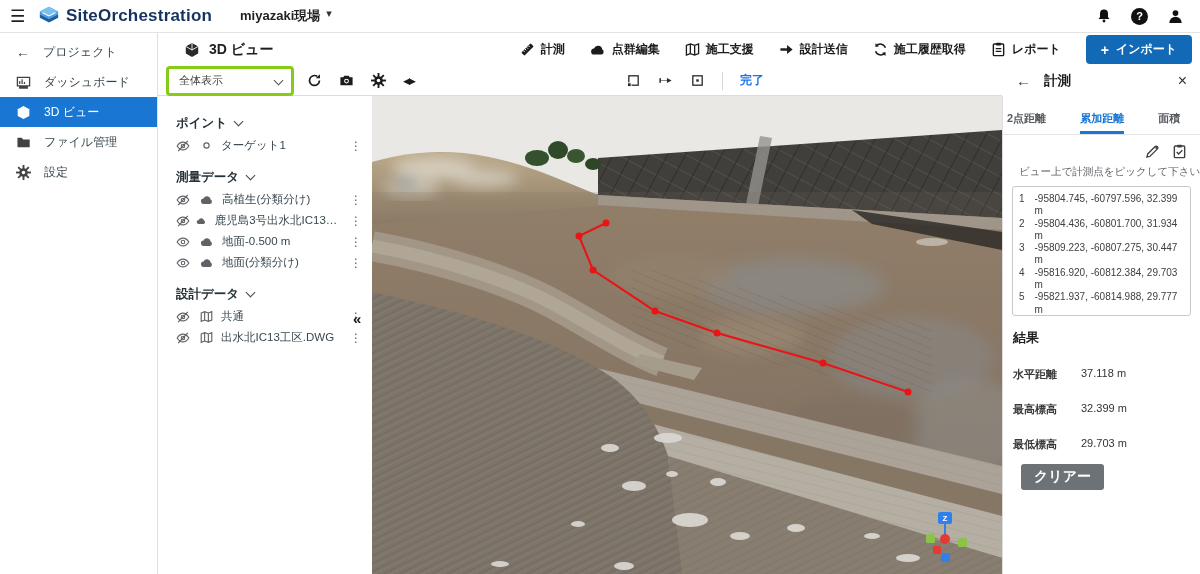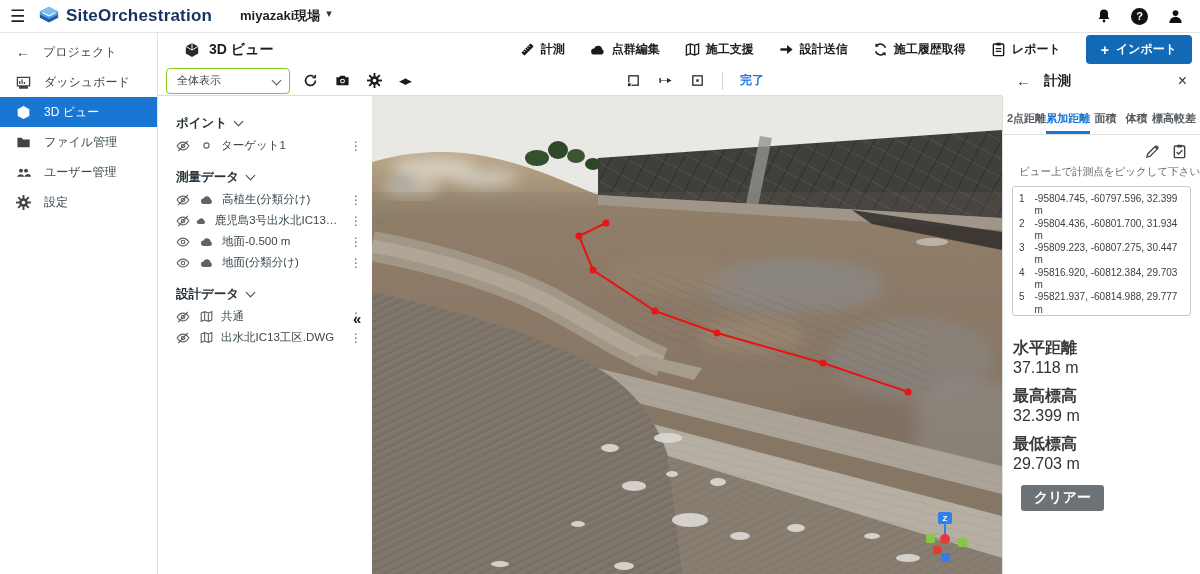--- a/index.html
+++ b/index.html
@@ -40,21 +40,21 @@
           color:#1c1c1c;cursor:pointer;white-space:nowrap;}
   .action .ic{color:#1b1b1b;}
   .import-btn{display:flex;align-items:center;gap:7px;background:#1269b5;color:#fff;
               font-size:12px;font-weight:bold;border:none;border-radius:4px;
               padding:6px 15px;margin-left:0;cursor:pointer;}
   .plus{font-size:14px;font-weight:bold;line-height:1;}
 
   
   .subbar{position:absolute;left:158px;top:66px;width:844px;height:29px;background:#fff;
           border-bottom:1px solid #dcdcdc;display:flex;align-items:center;z-index:10;}
-  .display-select{position:relative;margin-left:8px;width:112px;height:24px;border:1px solid #84cc16;
+  .display-select{position:relative;margin-left:8px;width:112px;height:24px;border:3px solid #84cc16;
           border-radius:4px;display:flex;align-items:center;font-size:11px;color:#444;
           padding-left:10px;cursor:pointer;background:#fff;}
   .chev{position:absolute;right:9px;top:8px;width:6px;height:6px;border-right:1.5px solid #555;
         border-bottom:1.5px solid #555;transform:rotate(45deg);}
   .subtool{display:flex;align-items:center;gap:17px;margin-left:13px;color:#1b1b1b;}
   .lr-glyph{font-size:9px;letter-spacing:-1px;color:#1b1b1b;}
   .viewtools{position:absolute;left:468px;display:flex;align-items:center;gap:17px;color:#2a2a2a;}
   .vt-divider{width:1px;height:18px;background:#d6d6d6;}
   .done-link{font-size:12px;font-weight:bold;color:#1a73e8;cursor:pointer;}
 
@@ -84,34 +84,34 @@
             cursor:grab;}
   
   .vline{position:absolute;left:1002px;top:96px;bottom:0;width:1px;background:#ddd;z-index:5;}
 
   
   .rpanel{position:absolute;left:1003px;top:66px;right:0;bottom:0;background:#fff;z-index:10;}
   .rheader{height:29px;display:flex;align-items:center;padding:0 13px;}
   .rback{font-size:15px;color:#333;cursor:pointer;}
   .rtitle{margin-left:13px;font-size:13.5px;font-weight:bold;color:#1f1f1f;}
   .rclose{margin-left:auto;font-size:16px;color:#333;cursor:pointer;line-height:1;}
-  .rtabs{margin-top:11px;display:flex;border-bottom:1px solid #e3e3e3;padding:0 4px;}
+  .rtabs{margin-top:11px;display:flex;border-bottom:1px solid #e3e3e3;padding:0 4px;gap:34px;}
   .rtab{flex:1;text-align:center;font-size:11px;font-weight:bold;color:#565b60;
         padding:5px 0 8px;cursor:pointer;white-space:nowrap;}
   .rtab.active{color:#1976d2;box-shadow:inset 0 -3px 0 #1976d2;}
   .ricons{display:flex;justify-content:flex-end;gap:12px;padding:9px 13px 2px;color:#3c4043;}
   .rhint{display:flex;align-items:center;gap:6px;padding:4px 10px 2px;font-size:10.5px;
          color:#5f6368;white-space:nowrap;}
   .rlist{margin:5px 9px 0;border:1px solid #c9c9c9;border-radius:3px;height:116px;
          padding:6px 6px 6px 6px;font-size:10px;color:#3c4043;overflow:hidden;}
   .prow{display:flex;line-height:12.3px;}
   .prow .idx{width:16px;}
   .rresults{padding:13px 10px 0;}
   .rres-title{font-size:13px;font-weight:bold;color:#202124;}
-  .rres-row{display:flex;margin-top:9px;font-size:16px;color:#333;flex-direction:column;}
+  .rres-row{display:flex;margin-top:20px;font-size:11px;color:#333;}
   .rres-row .lbl{width:68px;font-weight:bold;color:#3a3a3a;}
   .clear-btn{margin:12px 0 0 8px;background:#6d7276;color:#fff;border:none;border-radius:3px;
              font-size:14px;font-weight:bold;padding:4px 13px;cursor:pointer;}
   .rfooter{position:absolute;left:0;right:0;bottom:0;height:40px;border-top:1px solid #e2e2e2;
            display:flex;align-items:center;justify-content:flex-end;padding-right:12px;}
   .close-btn{background:#1269b5;color:#fff;border:none;border-radius:4px;font-size:12px;
              font-weight:bold;padding:6px 14px;cursor:pointer;}
 </style>
 </head>
 <body>
@@ -274,26 +274,20 @@
       <svg class="ic" width="15" height="15">
           <use href="#i-cube"></use>
         </svg>
       <span>3D ビュー</span>
     </div>
     <div class="side-item">
       <svg class="ic" width="15" height="15">
           <use href="#i-folder"></use>
         </svg>
       <span>ファイル管理</span>
-    </div>
-    <div class="side-item">
-      <svg class="ic" width="15" height="15">
-          <use href="#i-people"></use>
-        </svg>
-      <span>ユーザー管理</span>
     </div>
     <div class="side-item">
       <svg class="ic" width="15" height="15">
           <use href="#i-gear"></use>
         </svg>
       <span>設定</span>
     </div>
   </div>
 
   <div class="chead">
@@ -682,20 +676,21 @@
           <span>-95821.937, -60814.988, 29.777 m</span>
         </div>
       <div class="prow">
           <span class="idx">6</span>
           <span>-95828.048, -60817.182, 29.939 m</span>
         </div>
 
     </div>
 
     <div class="rresults">
+      <div class="rres-title">結果</div>
       <div class="rres-row">
         <span class="lbl">水平距離</span>
         <span class="val">37.118 m</span>
       </div>
       <div class="rres-row">
         <span class="lbl">最高標高</span>
         <span class="val">32.399 m</span>
       </div>
       <div class="rres-row">
         <span class="lbl">最低標高</span>

